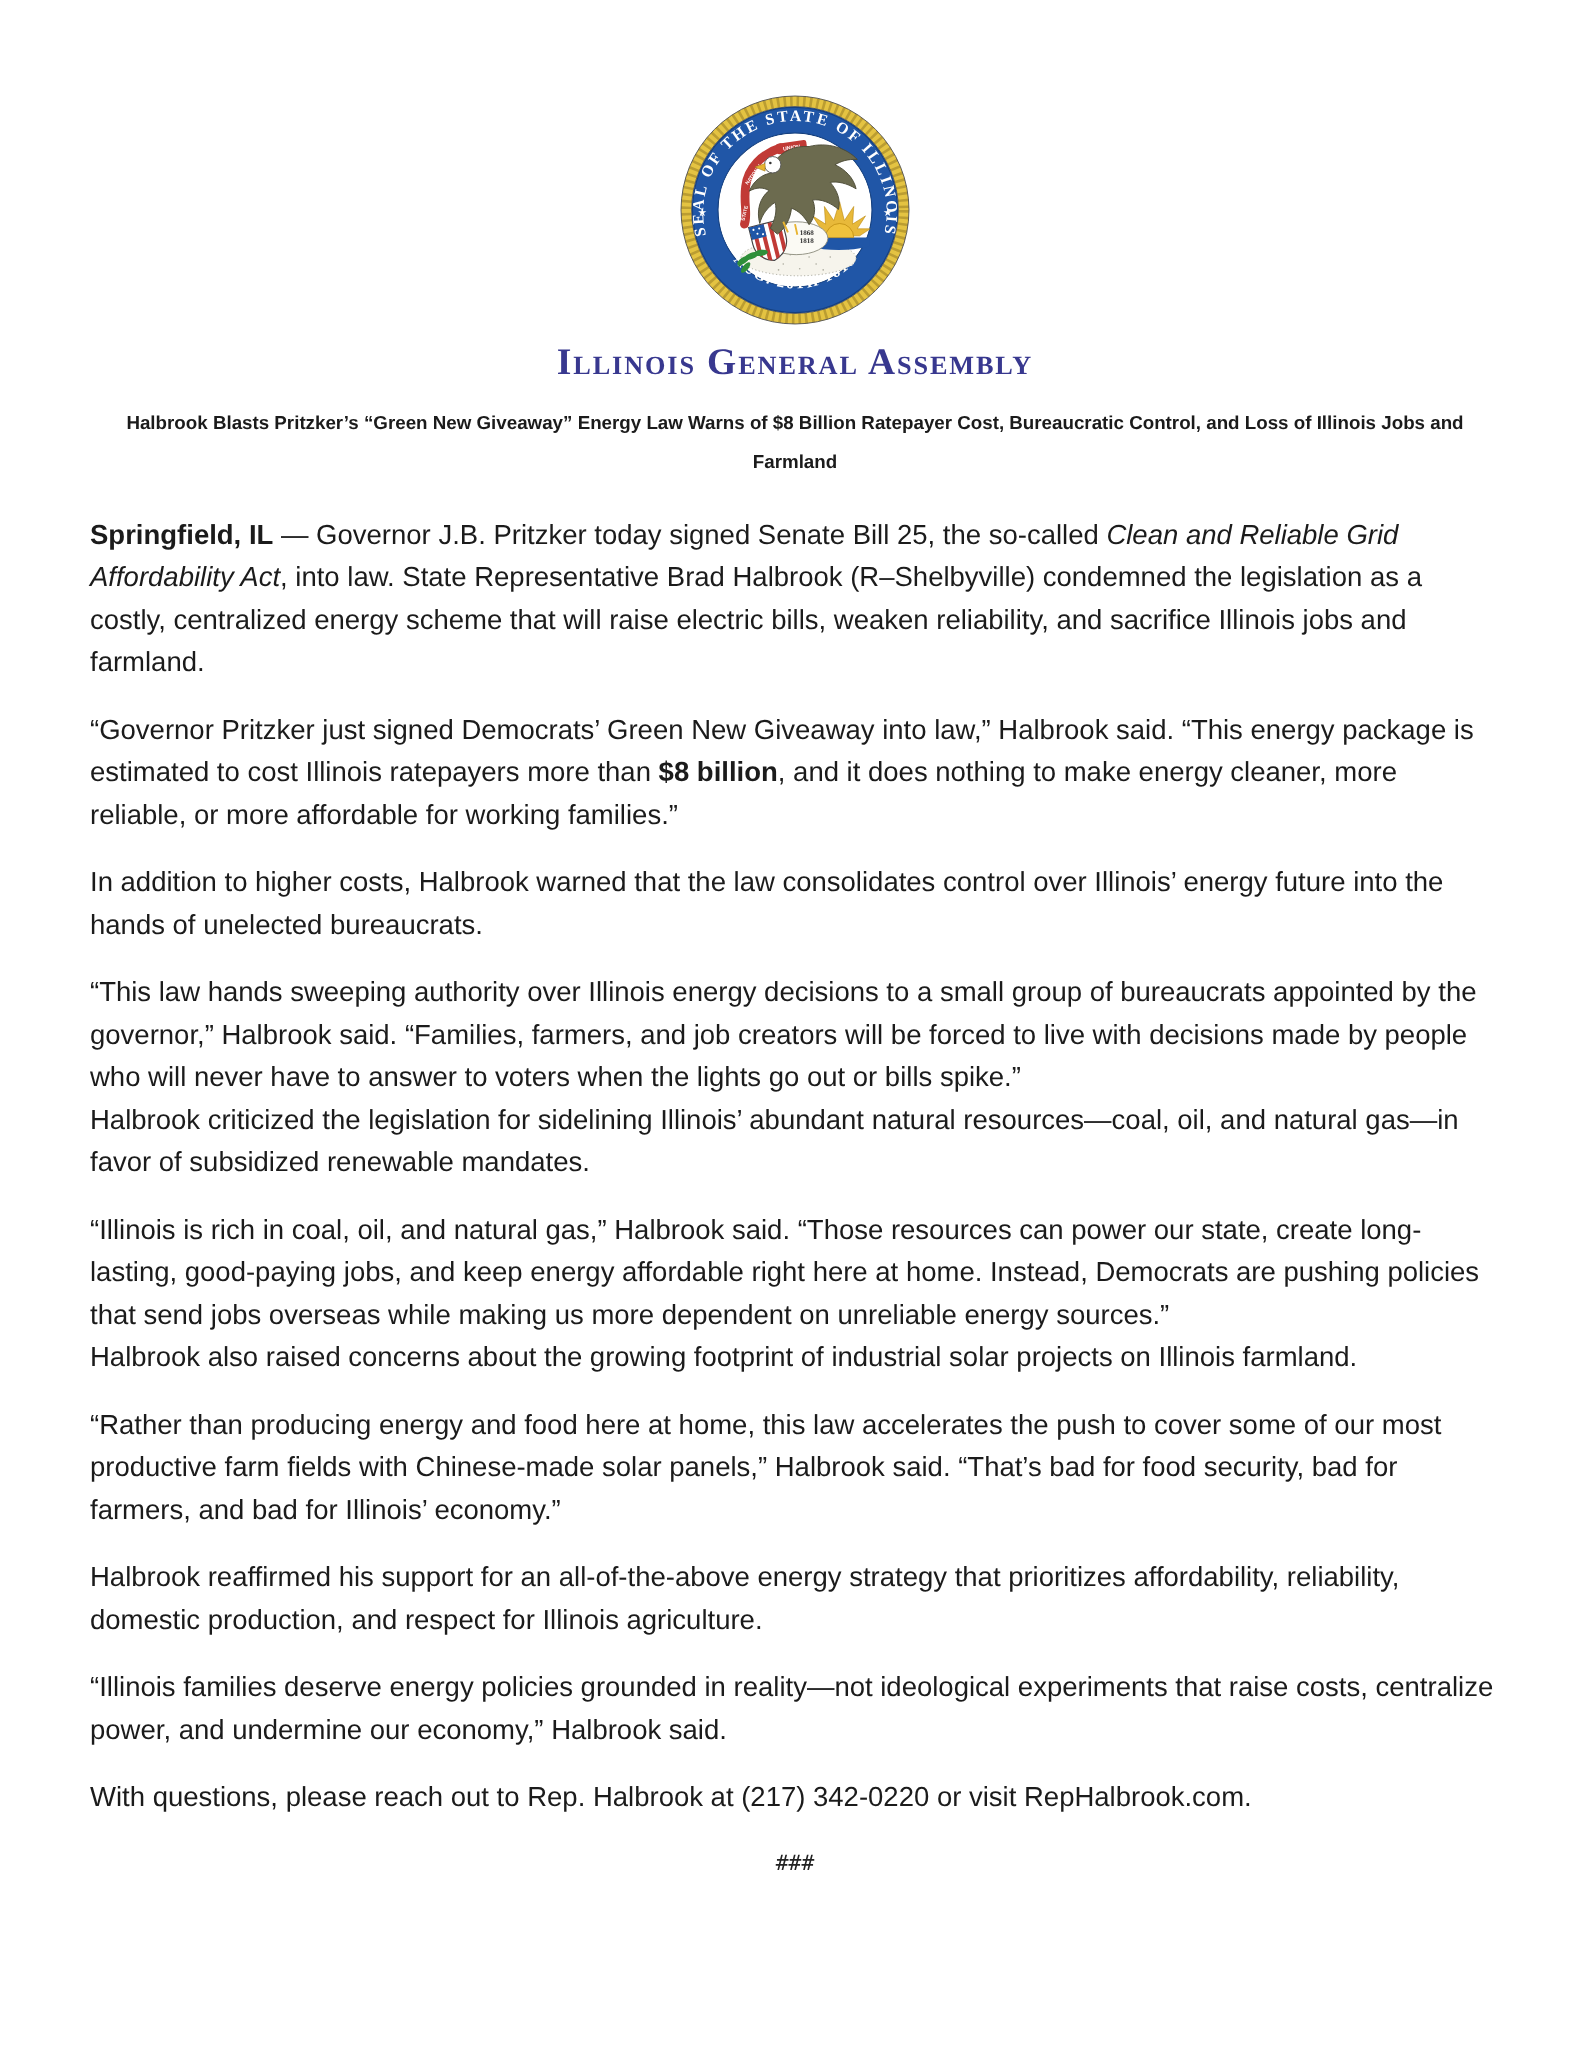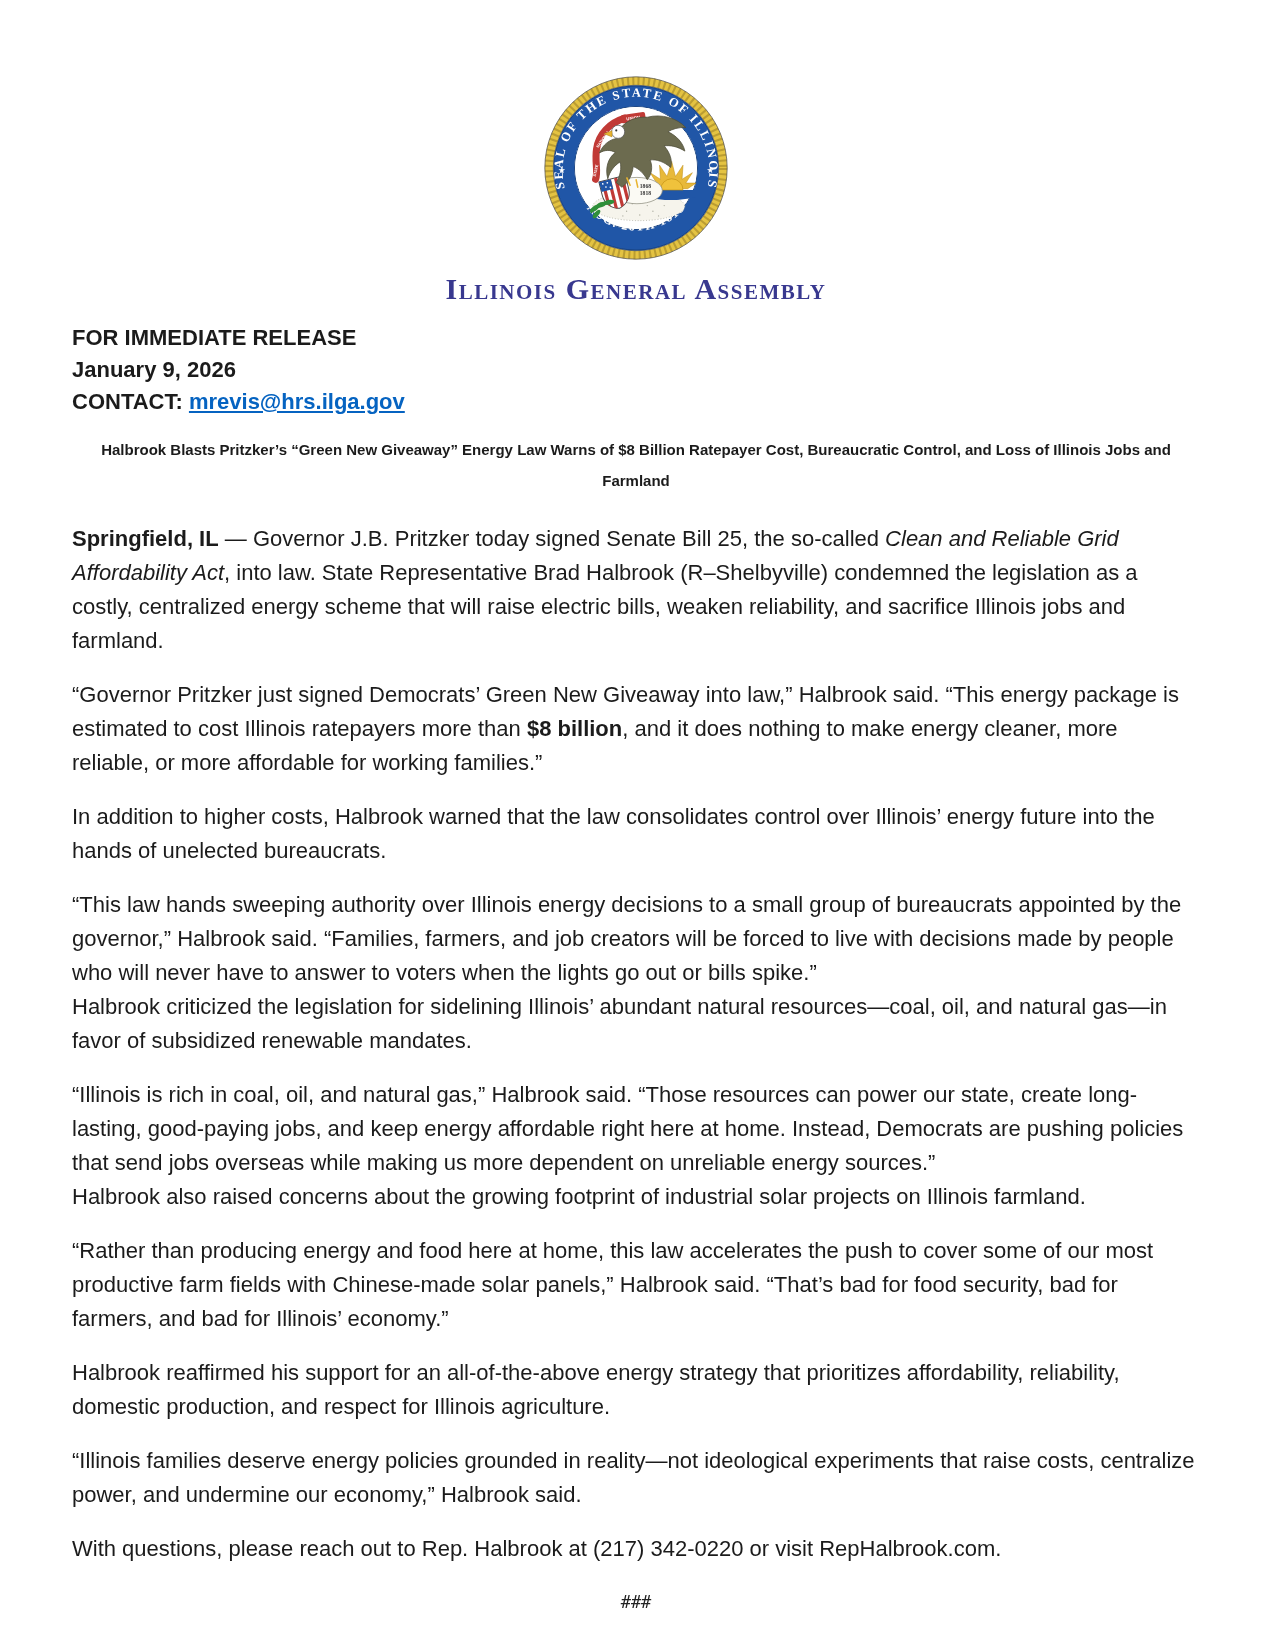--- a/index.html
+++ b/index.html
@@ -163,28 +163,20 @@
         <circle cx="81" cy="61.5" r="7" fill="#ffffff" stroke="#555" stroke-width="0.8"></circle>
         <circle cx="79" cy="60" r="1.1" fill="#333"></circle>
         <path d="M 74.5,60.5 l -8.5,3 l 8.5,3.4 z" fill="#E8B430" stroke="#a87f16" stroke-width="0.5"></path>
         <path d="M 90,110 l 4,9 M 100,112 l 2,9" stroke="#E8B430" stroke-width="1.6"></path>
       </g>
     </svg>
   </div>
 
   <div class="org-title">Illinois General Assembly</div>
 
-  <div class="release-block">
-    <div>FOR IMMEDIATE RELEASE</div>
-    <div>January 9, 2026</div>
-    <div class="contact-line">
-      <span>CONTACT:</span>
-      <a href="#">mrevis@hrs.ilga.gov</a>
-    </div>
-  </div>
 
   <div class="headline">Halbrook Blasts Pritzker’s “Green New Giveaway” Energy Law Warns of $8 Billion Ratepayer Cost, Bureaucratic Control, and Loss of Illinois Jobs and Farmland</div>
 
   <div class="article-body">
       <p class="body-para"><b>Springfield, IL</b><span> — Governor J.B. Pritzker today signed Senate Bill 25, the so-called </span><i>Clean and Reliable Grid Affordability Act</i><span>, into law. State Representative Brad Halbrook (R–Shelbyville) condemned the legislation as a costly, centralized energy scheme that will raise electric bills, weaken reliability, and sacrifice Illinois jobs and farmland.</span></p>
       <p class="body-para"><span>“Governor Pritzker just signed Democrats’ Green New Giveaway into law,” Halbrook said. “This energy package is estimated to cost Illinois ratepayers more than </span><b>$8 billion</b><span>, and it does nothing to make energy cleaner, more reliable, or more affordable for working families.”</span></p>
       <p class="body-para"><span>In addition to higher costs, Halbrook warned that the law consolidates control over Illinois’ energy future into the hands of unelected bureaucrats.</span></p>
       <p class="body-para"><span>“This law hands sweeping authority over Illinois energy decisions to a small group of bureaucrats appointed by the governor,” Halbrook said. “Families, farmers, and job creators will be forced to live with decisions made by people who will never have to answer to voters when the lights go out or bills spike.”</span></p>
       <p class="body-para tight"><span>Halbrook criticized the legislation for sidelining Illinois’ abundant natural resources—coal, oil, and natural gas—in favor of subsidized renewable mandates.</span></p>
       <p class="body-para"><span>“Illinois is rich in coal, oil, and natural gas,” Halbrook said. “Those resources can power our state, create long-lasting, good-paying jobs, and keep energy affordable right here at home. Instead, Democrats are pushing policies that send jobs overseas while making us more dependent on unreliable energy sources.”</span></p>

